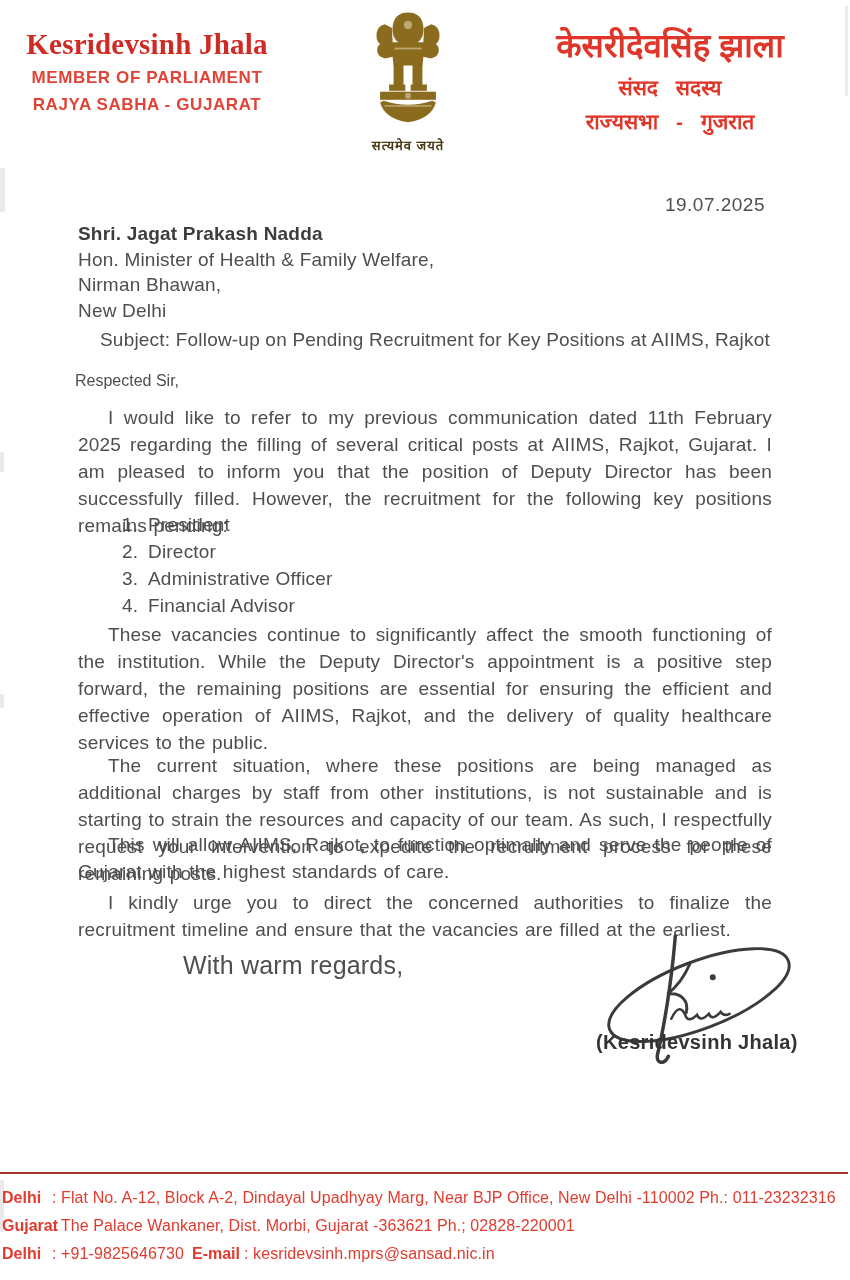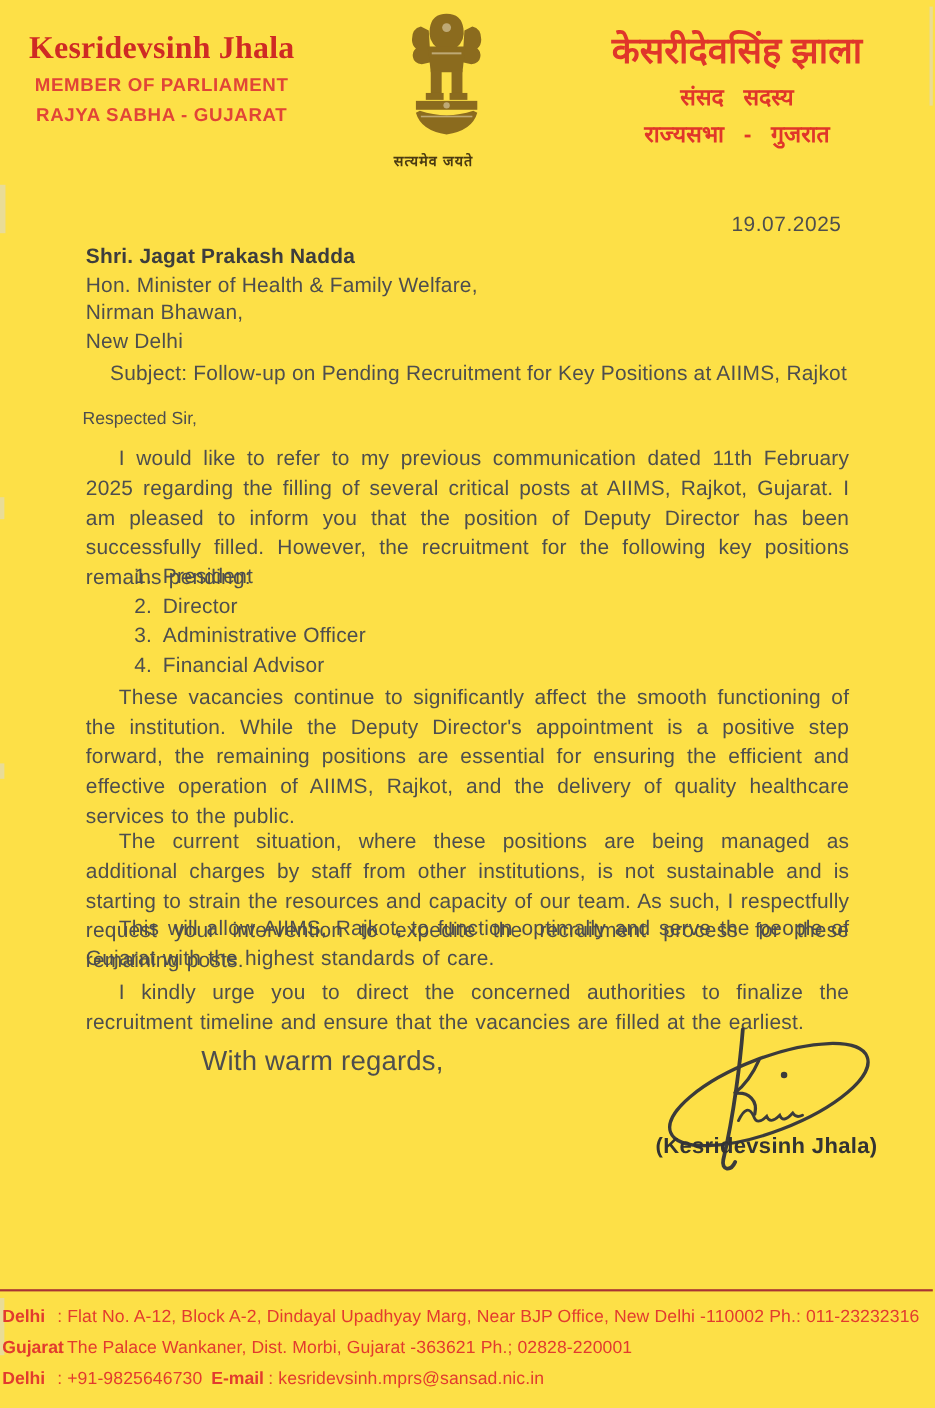--- a/index.html
+++ b/index.html
@@ -1,36 +1,36 @@
 <!DOCTYPE html>
 <html><head>
 <meta charset="utf-8">
 <style>
   * { margin:0; padding:0; box-sizing:border-box; }
   html,body { background:#e8e8e8; }
   .page {
     position:relative;
     width:850px; height:1280px;
     margin:0 auto;
-    background:#fde047;
+    background:#ffffff;
     font-family:"Liberation Sans", sans-serif;
     overflow:hidden;
   }
   
   .scan-mark { position:absolute; background:#d9d9d9; opacity:.55; }
   
   .hdr-left { position:absolute; left:16px; top:28px; width:262px; text-align:center; }
   .hdr-left .name {
     font-family:"Liberation Serif", serif;
     font-weight:bold; font-size:29px; color:#cf2a24; letter-spacing:.2px;
   }
   .hdr-left .sub {
     font-size:17px; font-weight:bold; color:#e14437; letter-spacing:.6px; margin-top:7px;
   }
-  .emblem-wrap { position:absolute; left:358px; top:8px; width:100px; }
+  .emblem-wrap { position:absolute; left:358px; top:8px; width:100px; text-align:center; }
   .emblem-motto { font-size:13px; color:#4a3a12; font-weight:bold; margin-top:-2px; letter-spacing:1px; }
   .hdr-right { position:absolute; left:520px; top:22px; width:300px; text-align:center; }
   .hdr-right .name-hi { font-size:33px; font-weight:bold; color:#e0362a; }
   .hdr-right .sub-hi { font-size:21px; font-weight:bold; color:#e0362a; margin-top:6px; word-spacing:12px; }
   
   .date { position:absolute; left:600px; top:194px; width:165px; text-align:right;
           font-size:19px; color:#4e4e4e; letter-spacing:.5px; }
   .recipient { position:absolute; left:78px; top:221px; font-size:19px; color:#4e4e4e; line-height:25.5px; letter-spacing:.2px; }
   .recipient .rname { font-weight:bold; color:#3d3d3d; }
   .subject { position:absolute; left:100px; top:329px; width:680px; font-size:19px; color:#4e4e4e; letter-spacing:.2px; }

